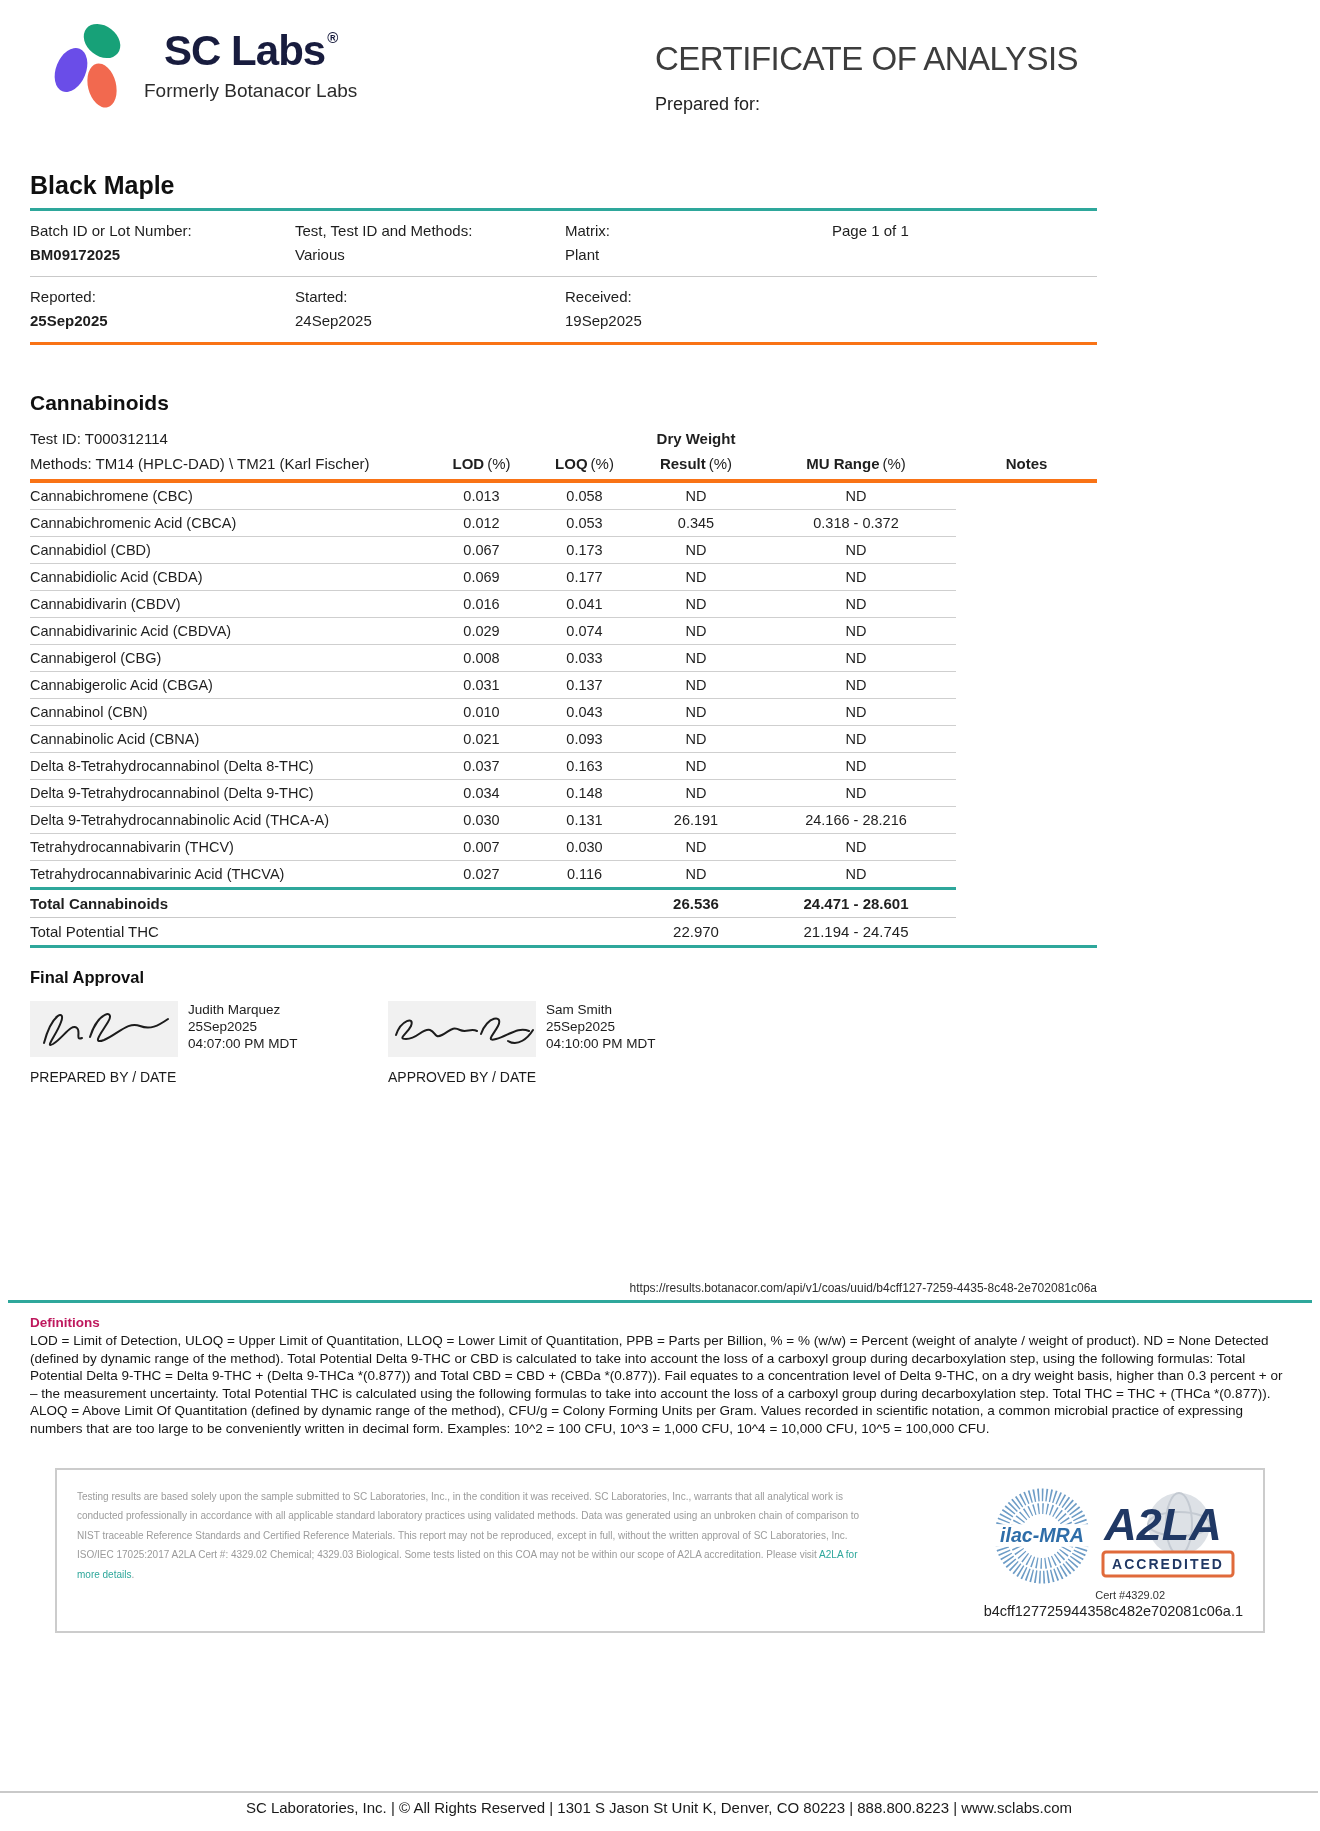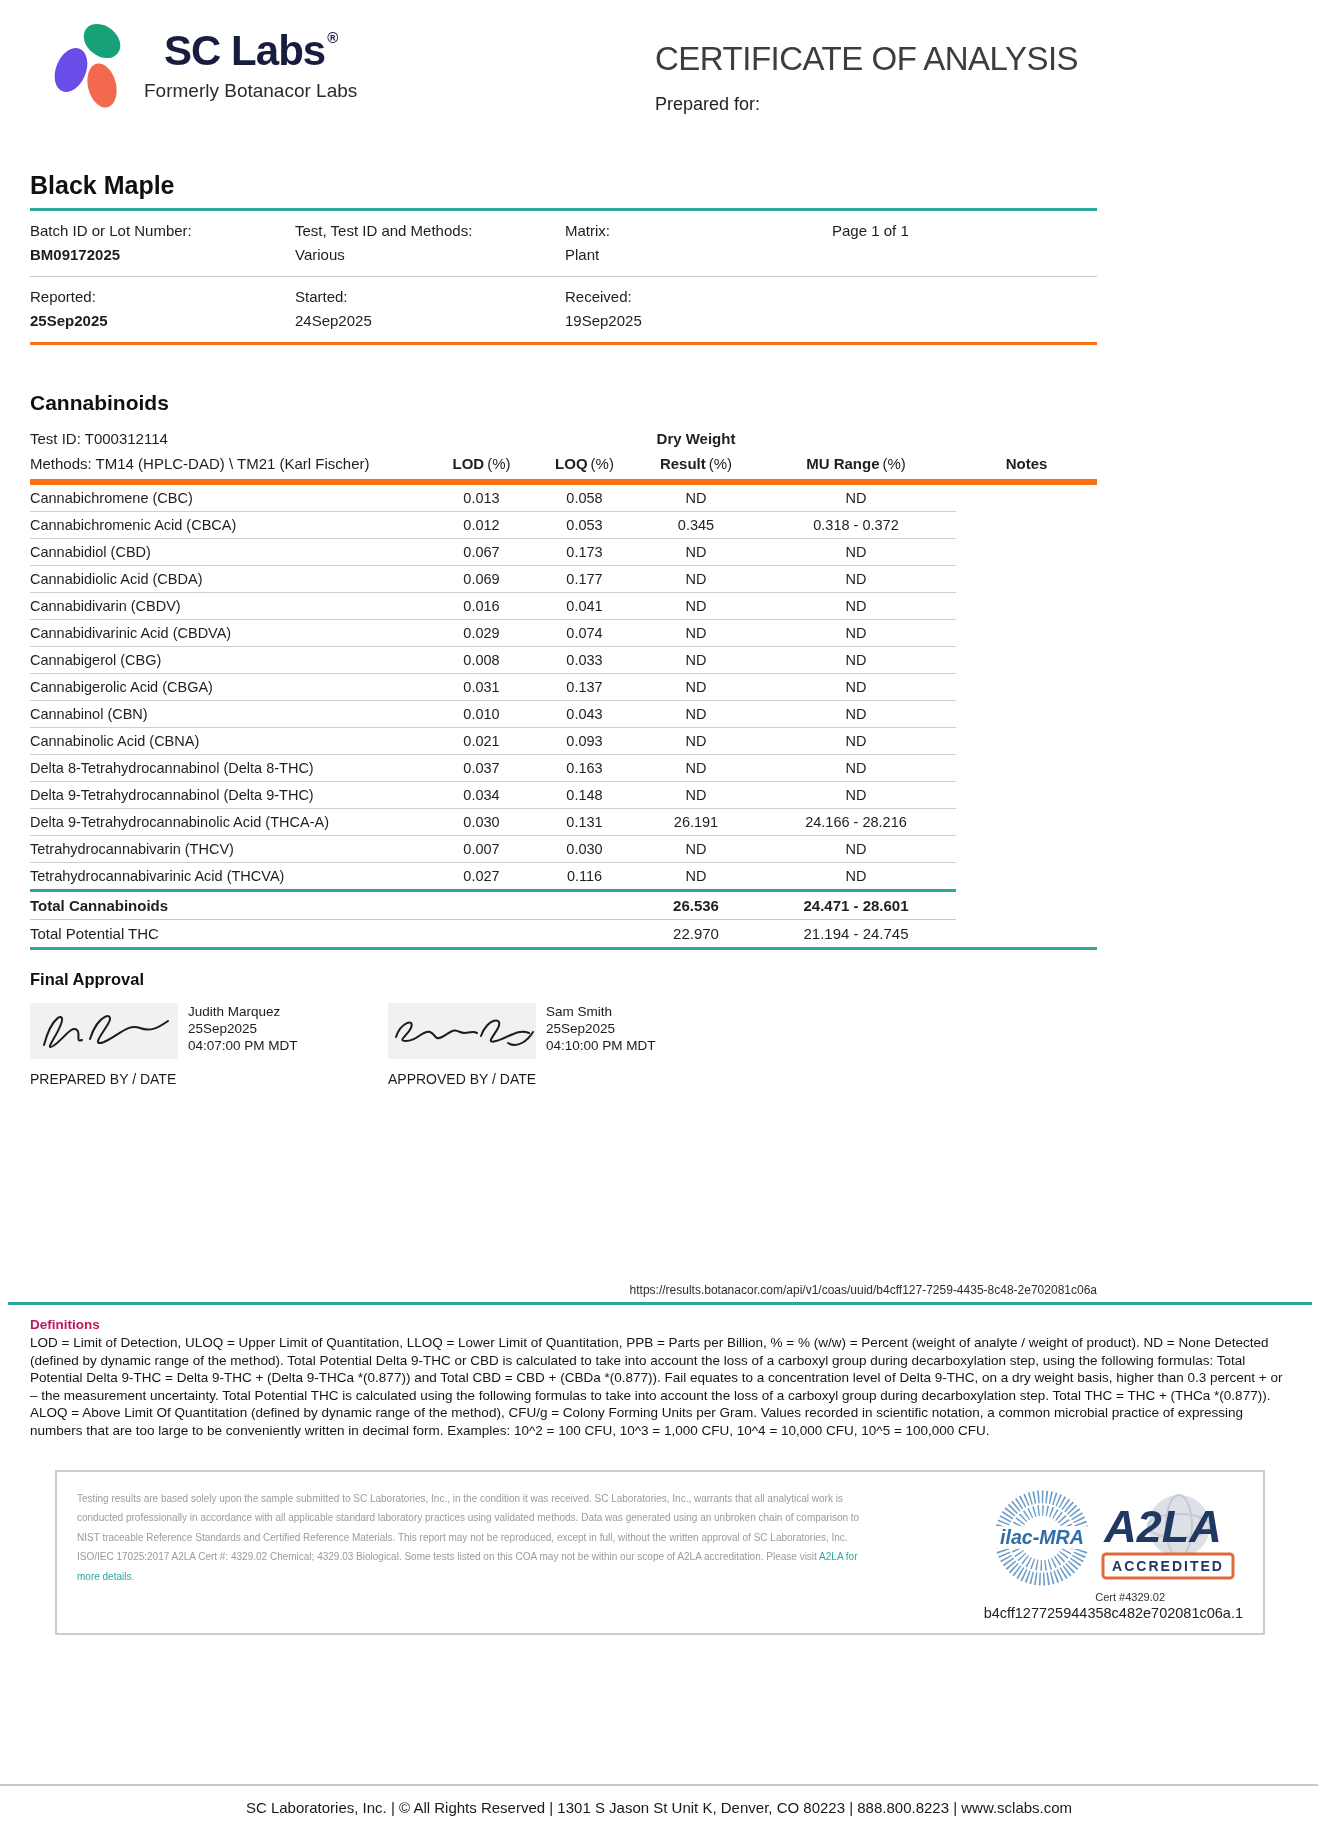--- a/index.html
+++ b/index.html
@@ -48,21 +48,21 @@
   table.cann col.w-loq    { width:103px; }
   table.cann col.w-result { width:120px; }
   table.cann col.w-mu     { width:200px; }
   table.cann col.w-notes  { width:141px; }
   table.cann td { font-size:14.5px; color:#1f1f1f; padding:5px 0; vertical-align:bottom; }
   td.c-name { text-align:left; }
   td.c-num  { text-align:center; }
   td.c-notes { text-align:center; }
   thead tr.meta-row td { padding-bottom:3px; font-size:15px; }
   thead tr.meta-row td.dry { font-weight:700; }
-  thead tr.cols-row td { border-bottom:6px solid #f97316; padding-bottom:7px; font-size:15px; }
+  thead tr.cols-row td { border-bottom:4px solid #f97316; padding-bottom:7px; font-size:15px; }
   thead tr.cols-row td b { font-weight:700; }
   thead tr.cols-row td .pct { margin-left:3px; font-weight:400; }
   tbody.analytes td:not(.c-notes) { border-bottom:1px solid #cfcfcf; }
   tbody.analytes tr:last-child td:not(.c-notes) { border-bottom:3px solid #2EA79B; }
   tbody.totals td { font-size:15px; }
   tbody.totals tr.bold td { font-weight:700; }
   tbody.totals tr:first-child td:not(.c-notes) { border-bottom:1px solid #c9c9c9; }
   .table-end-line { border-bottom:3px solid #2EA79B; margin-top:0px; }
 
   
@@ -84,21 +84,21 @@
   
   .disclaimer-box { margin:30px 55px 0 55px; border:2px solid #cccccc; padding:17px 20px 12px 20px; display:flex; }
   .disc-text { flex:0 0 790px; font-size:10px; line-height:19.5px; color:#9b9b9b; margin:0; }
   .a2la-link { color:#2EA79B; text-decoration:none; cursor:pointer; }
   .badge-area { flex:1; display:flex; flex-direction:column; align-items:flex-end; }
   .badges { display:flex; align-items:center; gap:6px; margin-right:4px; }
   .cert-label { font-size:11px; color:#333; margin:4px 78px 0 0; }
   .doc-id { font-size:14.5px; color:#222; margin-top:2px; }
 
   
-  .footer { position:absolute; left:0; right:2px; bottom:0; border-top:2px solid #c9c9c9; padding:13px 0 15px 0; text-align:center; }
+  .footer { position:absolute; left:0; right:2px; bottom:0; border-top:2px solid #c9c9c9; padding:6px 0 15px 0; text-align:center; }
   .footer-text { font-size:15px; color:#1a1a1a; }
 </style>
 </head>
 <body>
 
 <div class="page">
 
   <div class="header">
     <div class="brand">
       <div class="ovals">

